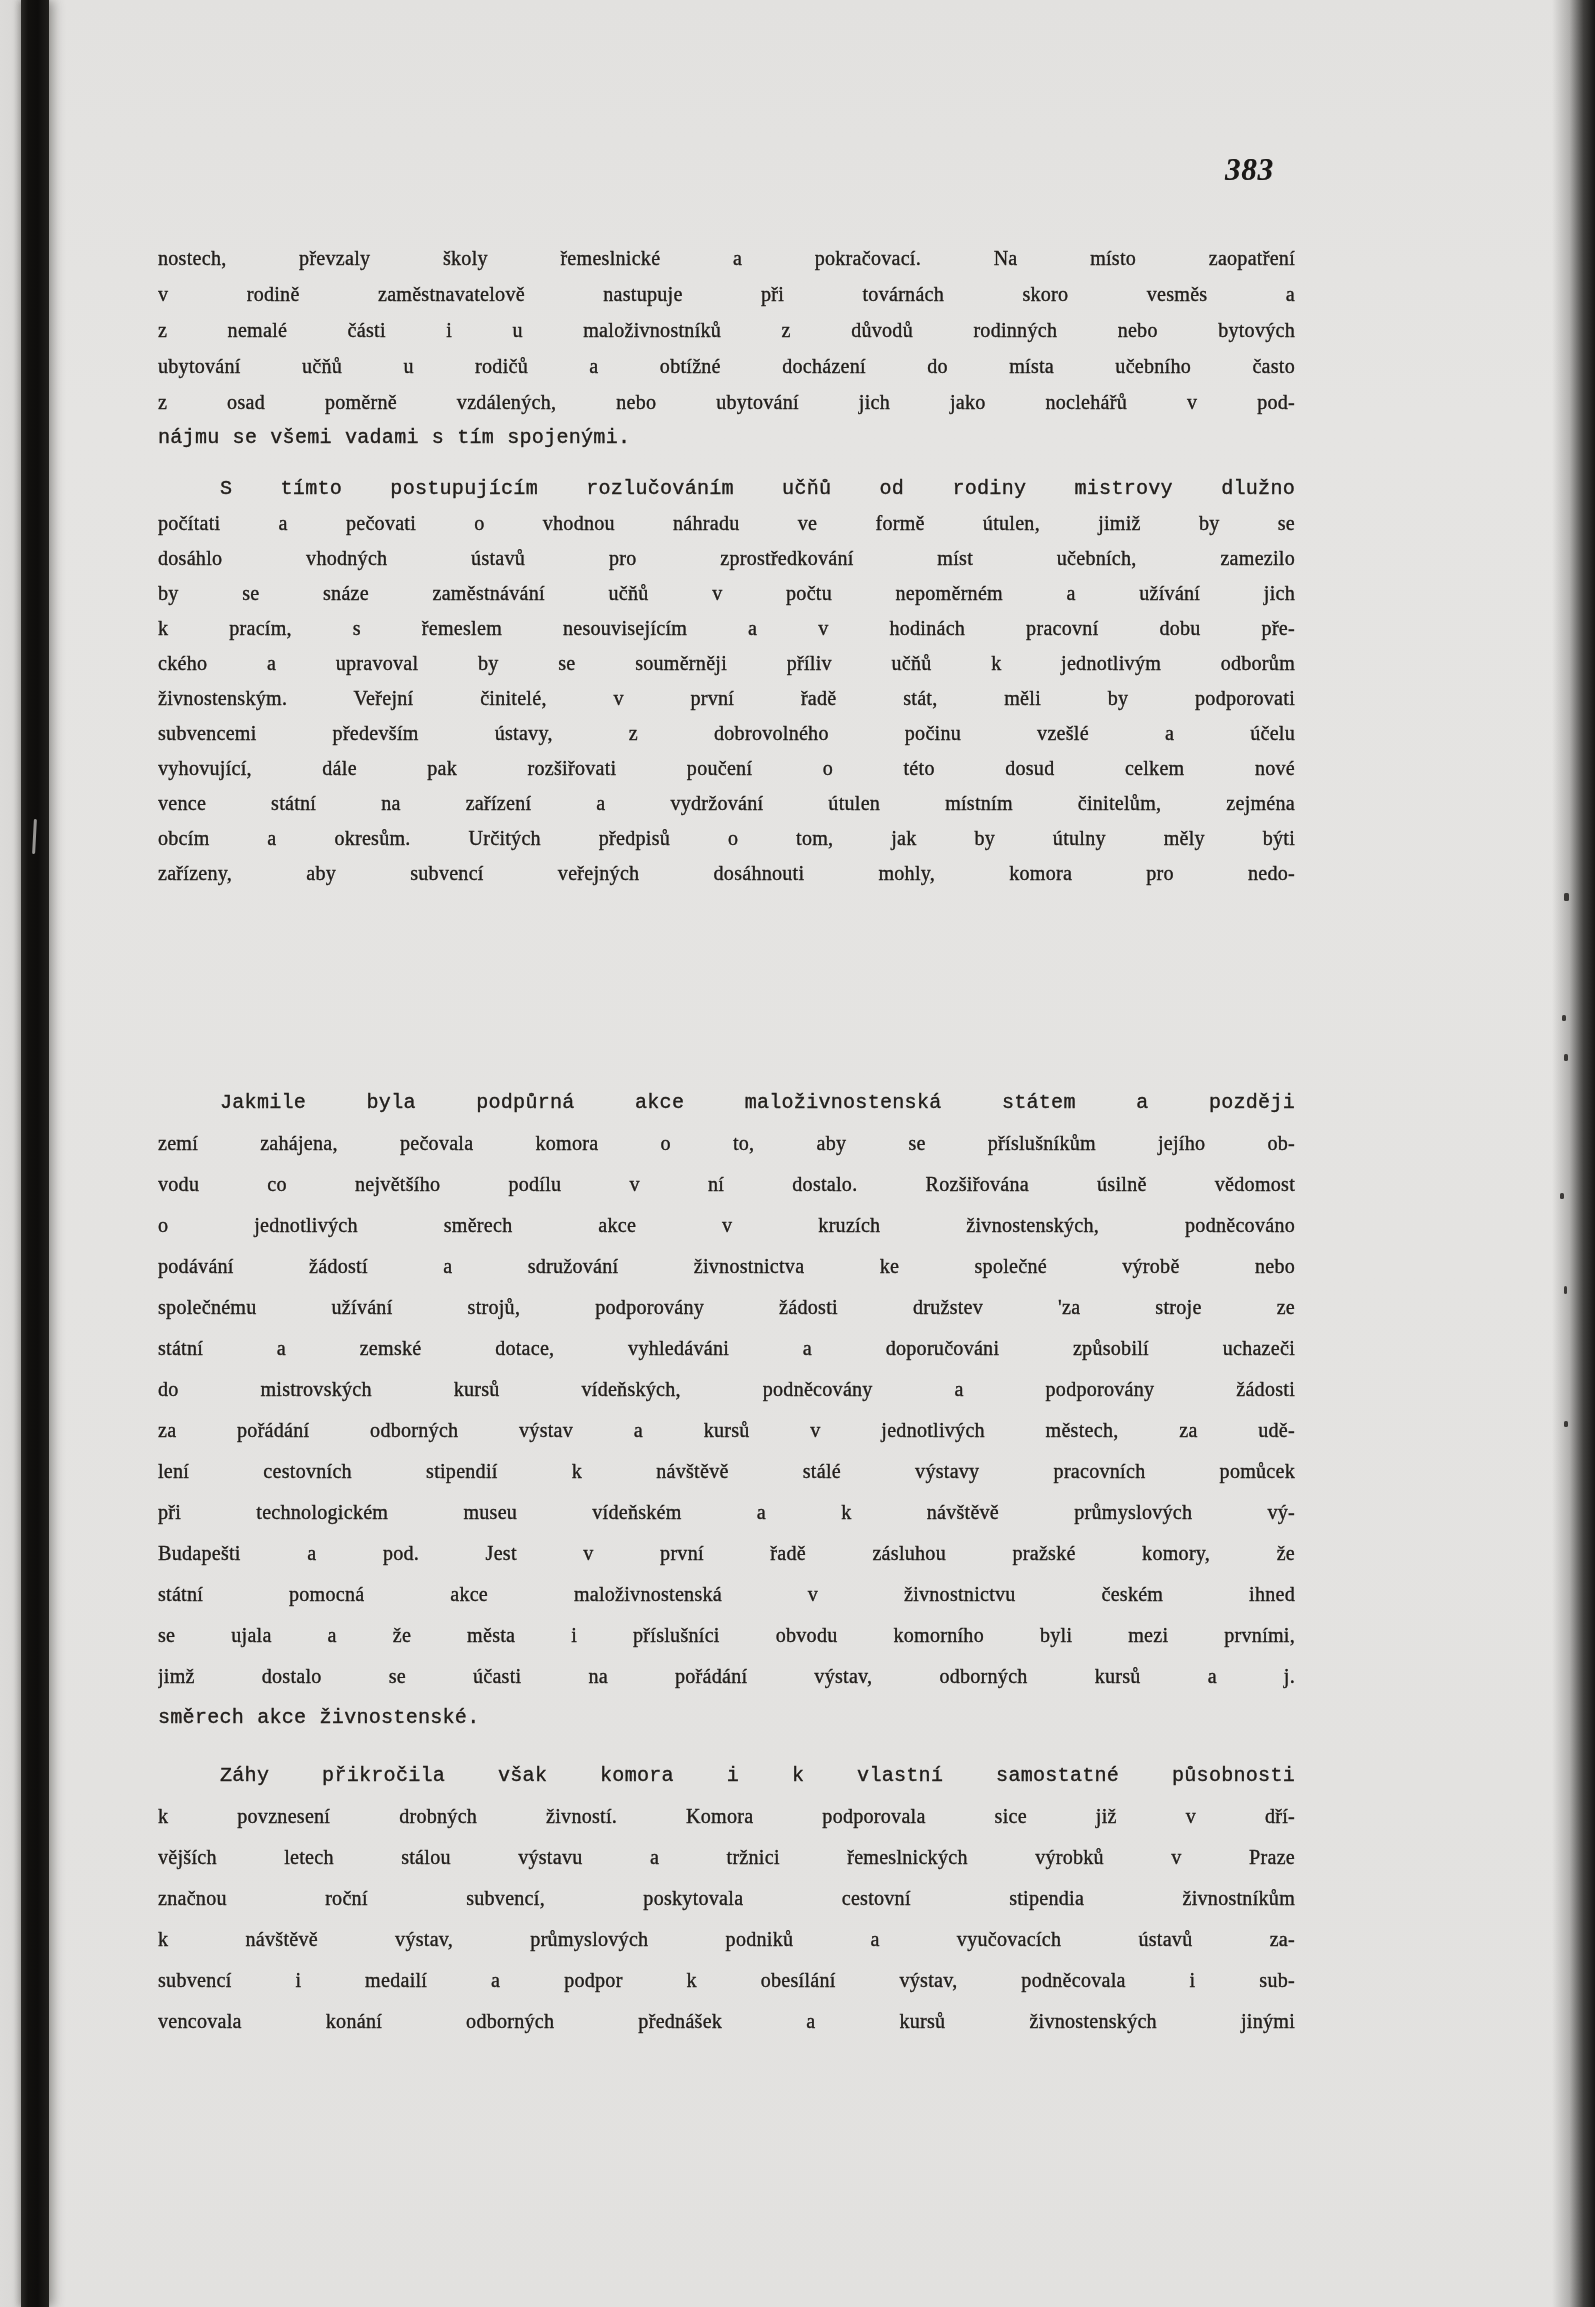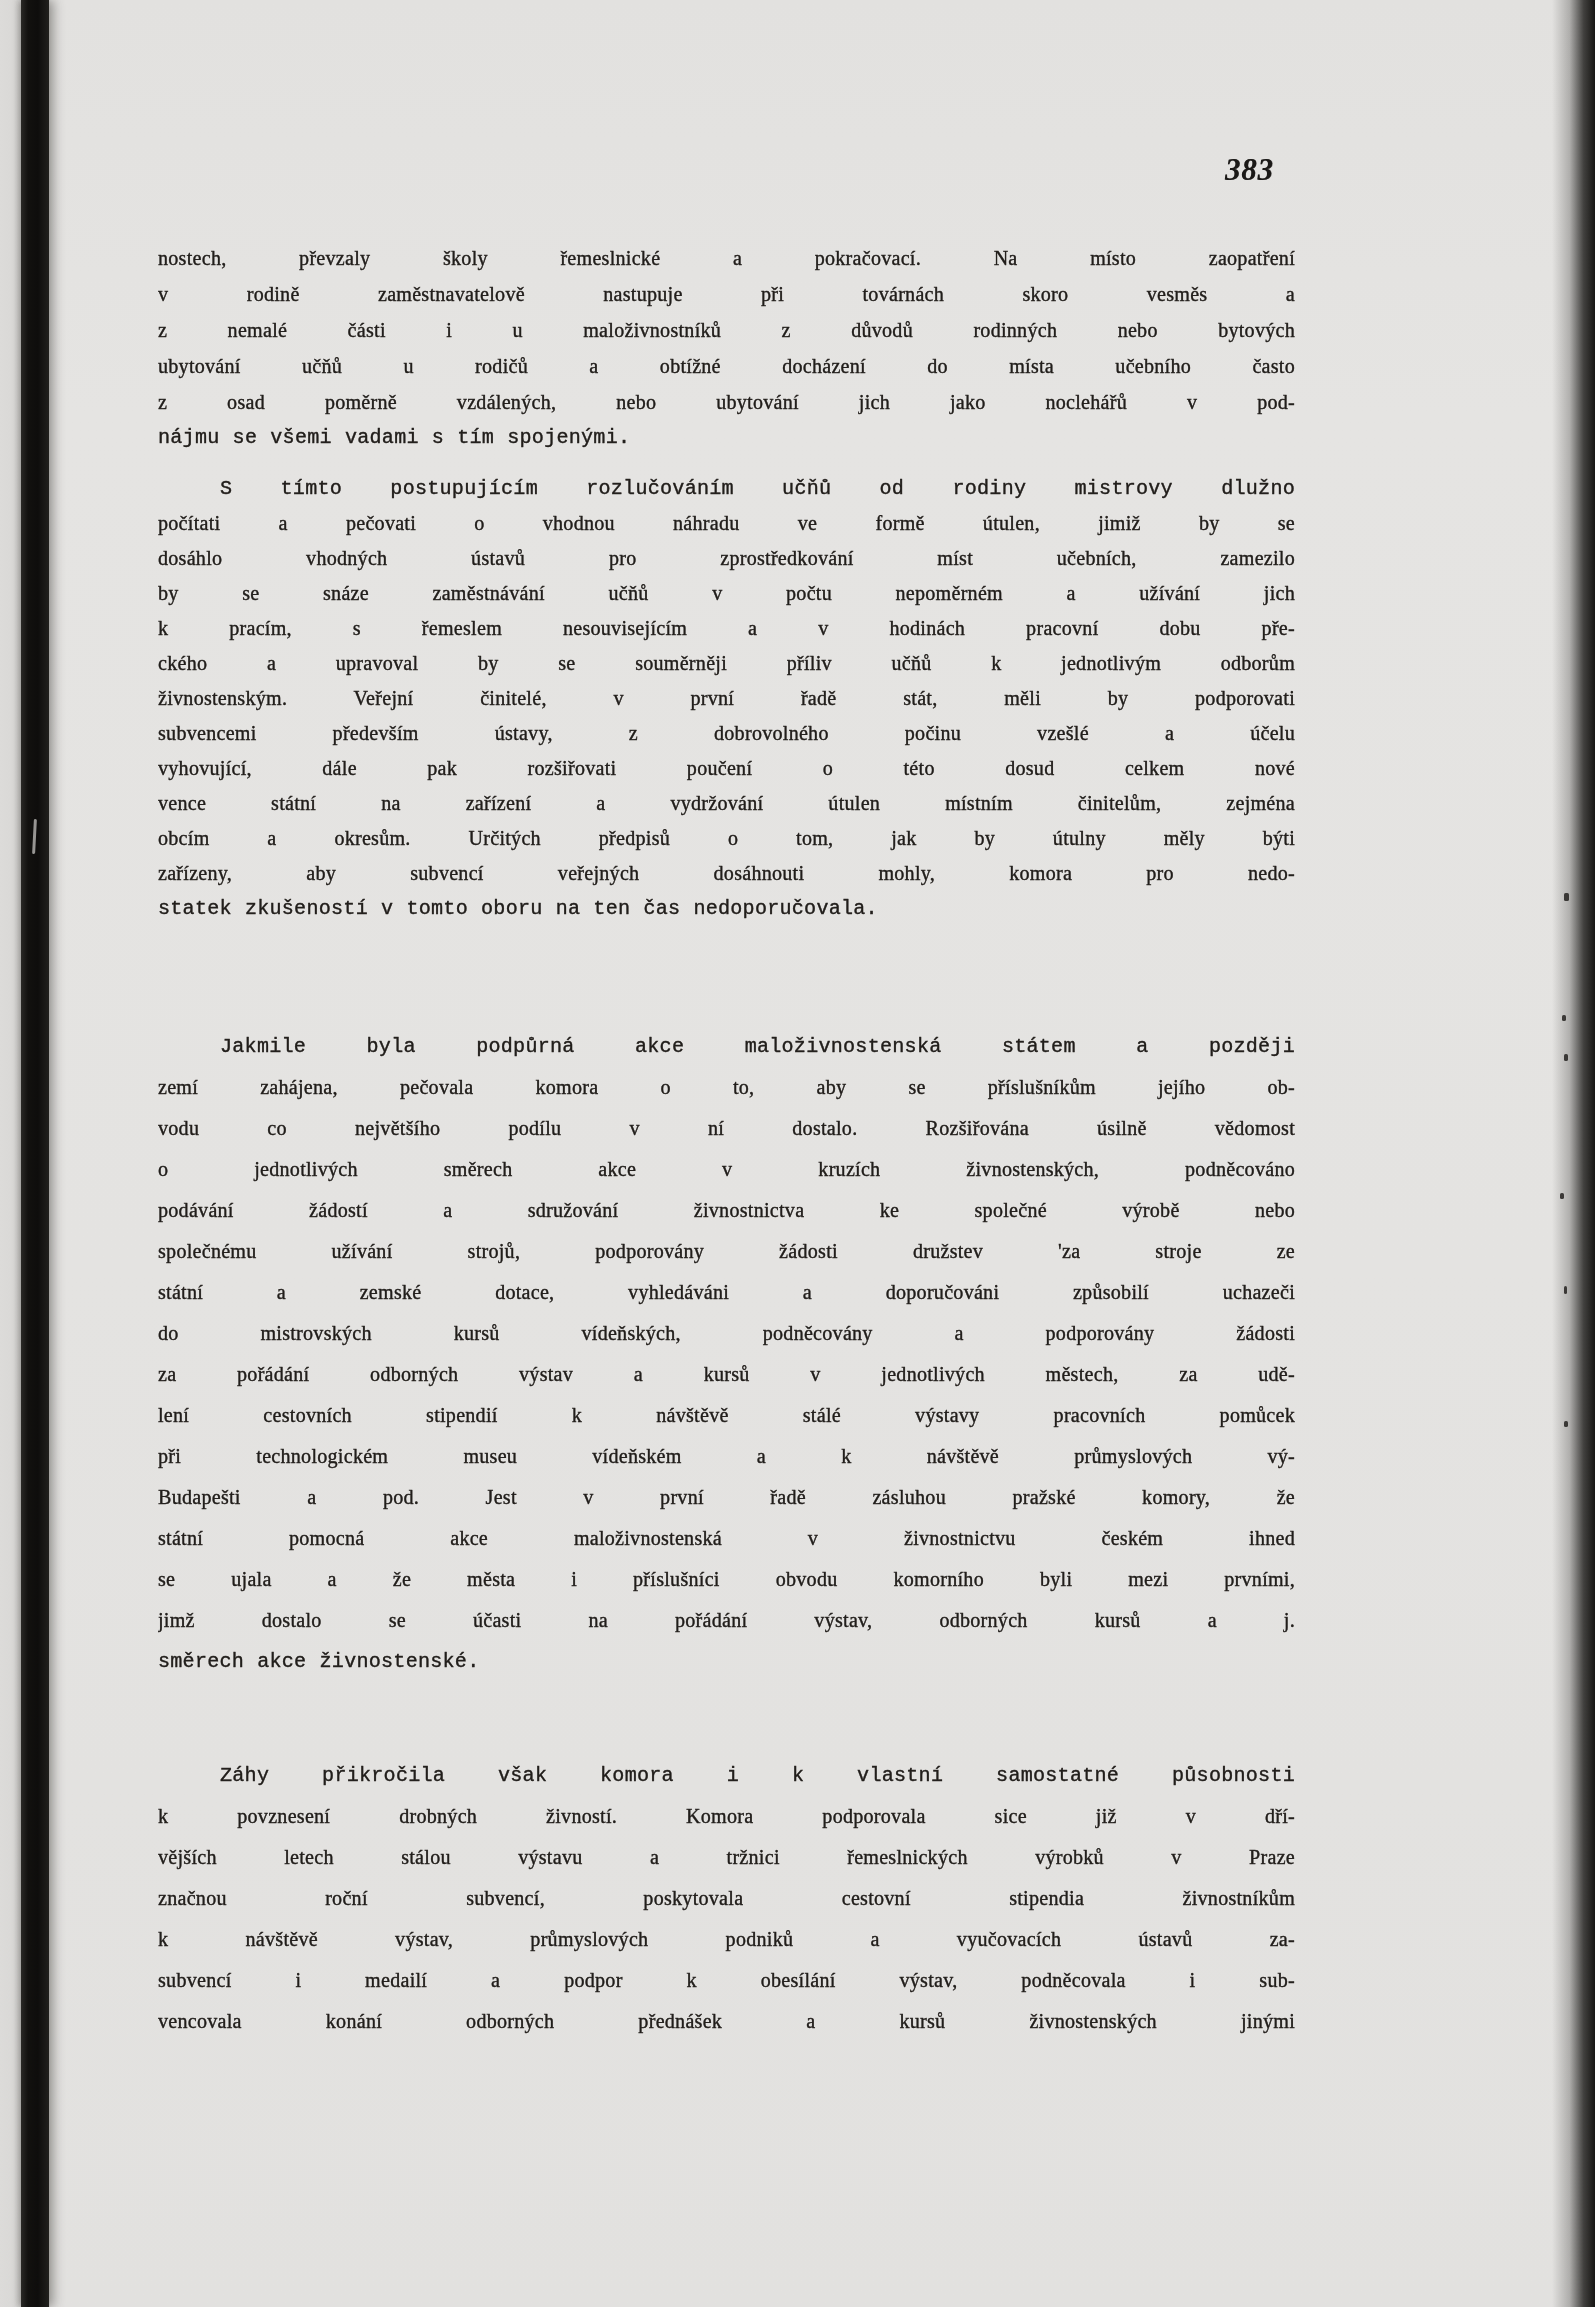--- a/index.html
+++ b/index.html
@@ -136,23 +136,22 @@
         <div class="line">dosáhlo vhodných ústavů pro zprostředkování míst učebních, zamezilo</div>
         <div class="line">by se snáze zaměstnávání učňů v počtu nepoměrném a užívání jich</div>
         <div class="line">k pracím, s řemeslem nesouvisejícím a v hodinách pracovní dobu pře-</div>
         <div class="line">ckého a upravoval by se souměrněji příliv učňů k jednotlivým odborům</div>
         <div class="line">živnostenským. Veřejní činitelé, v první řadě stát, měli by podporovati</div>
         <div class="line">subvencemi především ústavy, z dobrovolného počinu vzešlé a účelu</div>
         <div class="line">vyhovující, dále pak rozšiřovati poučení o této dosud celkem nové</div>
         <div class="line">vence státní na zařízení a vydržování útulen místním činitelům, zejména</div>
         <div class="line">obcím a okresům. Určitých předpisů o tom, jak by útulny měly býti</div>
         <div class="line">zařízeny, aby subvencí veřejných dosáhnouti mohly, komora pro nedo-</div>
-        <div class="line flush-left">statek zkušeností v tomto oboru na ten čas nedoporučovala.</div>
       </div>
-      <div class="paragraph" style="top: 1026px; height: 700px; line-height: 41px;">
+      <div class="paragraph" style="top: 1082px; height: 700px; line-height: 41px;">
         <div class="line first-indent">Jakmile byla podpůrná akce maloživnostenská státem a později</div>
         <div class="line">zemí zahájena, pečovala komora o to, aby se příslušníkům jejího ob-</div>
         <div class="line">vodu co největšího podílu v ní dostalo. Rozšiřována úsilně vědomost</div>
         <div class="line">o jednotlivých směrech akce v kruzích živnostenských, podněcováno</div>
         <div class="line">podávání žádostí a sdružování živnostnictva ke společné výrobě nebo</div>
         <div class="line">společnému užívání strojů, podporovány žádosti družstev 'za stroje ze</div>
         <div class="line">státní a zemské dotace, vyhledáváni a doporučováni způsobilí uchazeči</div>
         <div class="line">do mistrovských kursů vídeňských, podněcovány a podporovány žádosti</div>
         <div class="line">za pořádání odborných výstav a kursů v jednotlivých městech, za udě-</div>
         <div class="line">lení cestovních stipendií k návštěvě stálé výstavy pracovních pomůcek</div>

